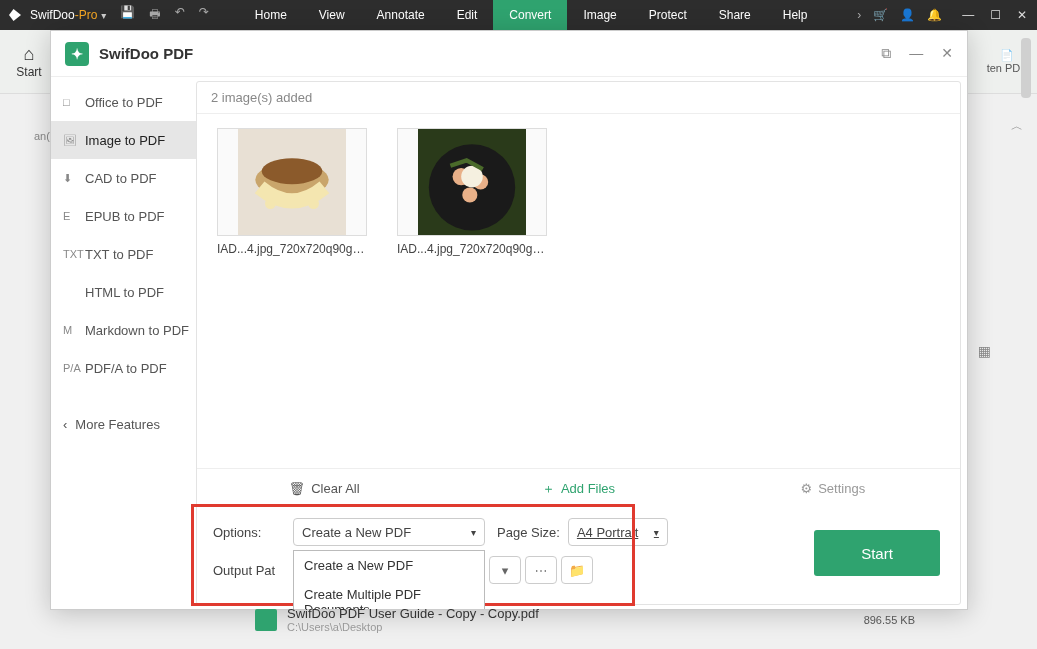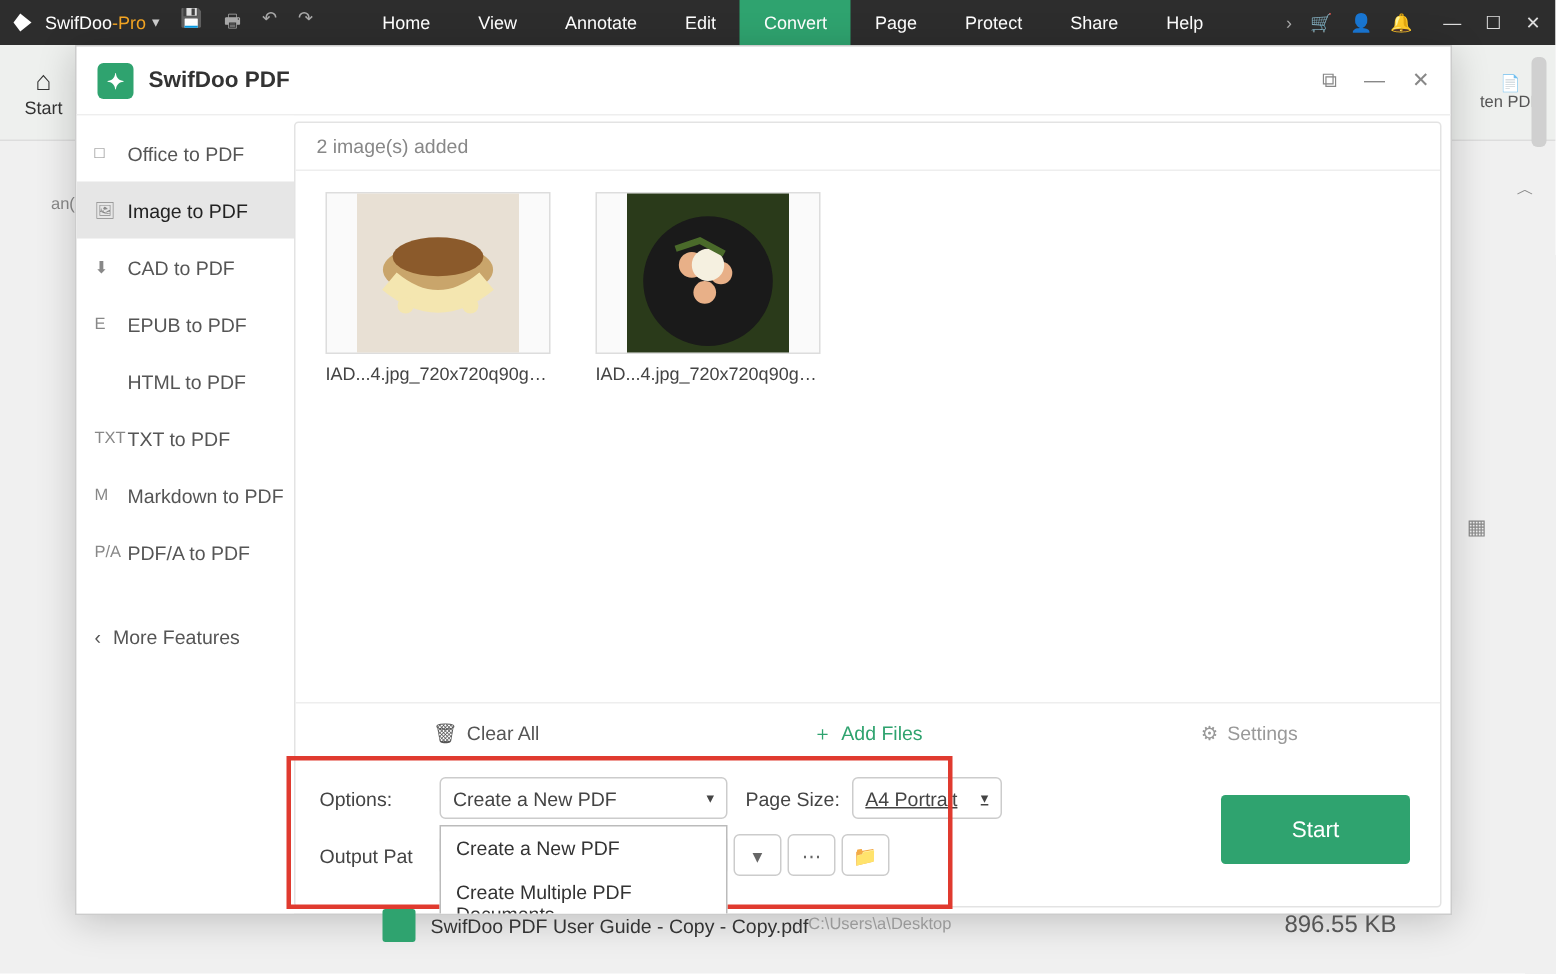--- a/index.html
+++ b/index.html
@@ -63,23 +63,23 @@
 .output-input { width: 192px; height: 28px; border: 1px solid #ccc; border-radius: 4px; padding: 0 8px; font-size: 13px; }
 .row .icon-btn { width: 32px; height: 28px; border: 1px solid #ccc; border-radius: 4px; margin-left: 4px; background: #fff; cursor: pointer; display: flex; align-items: center; justify-content: center; color: #666; font-size: 13px; }
 
 .dropdown-list { position: absolute; left: 96px; top: 42px; width: 192px; background: #fff; border: 1px solid #bbb; z-index: 10; }
 .dropdown-list .opt { padding: 7px 10px; font-size: 13px; color: #333; cursor: pointer; }
 
 .start-button { position: absolute; right: 20px; top: 22px; width: 126px; height: 46px; background: #2fa36f; color: #fff; border: none; border-radius: 3px; font-size: 15px; cursor: pointer; }
 
 .filerow { position: absolute; left: 255px; top: 606px; width: 700px; display: flex; align-items: center; font-size: 13px; color: #333; }
 .filerow .pdf-ic { width: 22px; height: 22px; background: #2fa36f; margin-right: 10px; border-radius: 2px; }
-.filerow .meta { display: flex; flex-direction: row; }
+.filerow .meta { display: flex; flex-direction: column; }
 .filerow .path { font-size: 11px; color: #999; }
-.filerow .size { margin-left: auto; font-size: 16px; color: #555; margin-right: 24px; }
+.filerow .size { margin-left: auto; font-size: 11px; color: #555; margin-right: 40px; }
 .grid-ic { position: absolute; right: 46px; top: 343px; color: #888; font-size: 14px; }
 .chev-up { position: absolute; right: 14px; top: 118px; color: #888; font-size: 12px; }
 .scrollhint { position: absolute; right: 6px; top: 38px; width: 10px; height: 60px; background: #d0d0d0; border-radius: 4px; }
 </style>
 </head>
 <body>
 
 <div class="titlebar">
   <svg class="logo" viewBox="0 0 24 24">
       <path fill="#fff" d="M4 12 L10 4 L20 12 L10 20 Z"></path>
@@ -91,21 +91,21 @@
     <span>🖶</span>
     <span>↶</span>
     <span>↷</span>
   </div>
   <div class="menus" id="menus">
       <div class="menu">Home</div>
       <div class="menu">View</div>
       <div class="menu">Annotate</div>
       <div class="menu">Edit</div>
       <div class="menu active">Convert</div>
-      <div class="menu">Page</div>
+      <div class="menu">Image</div>
       <div class="menu">Protect</div>
       <div class="menu">Share</div>
       <div class="menu">Help</div>
     </div>
   <div class="right-icons">
     <span>›</span>
     <span style="color:#f5a623">🛒</span>
     <span>👤</span>
     <span>🔔</span>
     <div class="win-btns">
@@ -158,26 +158,26 @@
         </div>
         <div class="item">
           <span class="ic">⬇</span>
           <span>CAD to PDF</span>
         </div>
         <div class="item">
           <span class="ic">E</span>
           <span>EPUB to PDF</span>
         </div>
         <div class="item">
+          <span class="ic">TXT</span>
+          <span>TXT to PDF</span>
+        </div>
+        <div class="item">
           <span class="ic"></span>
           <span>HTML to PDF</span>
-        </div>
-        <div class="item">
-          <span class="ic">TXT</span>
-          <span>TXT to PDF</span>
         </div>
         <div class="item">
           <span class="ic">M</span>
           <span>Markdown to PDF</span>
         </div>
         <div class="item">
           <span class="ic">P/A</span>
           <span>PDF/A to PDF</span>
         </div>
         <div class="more-feat">

